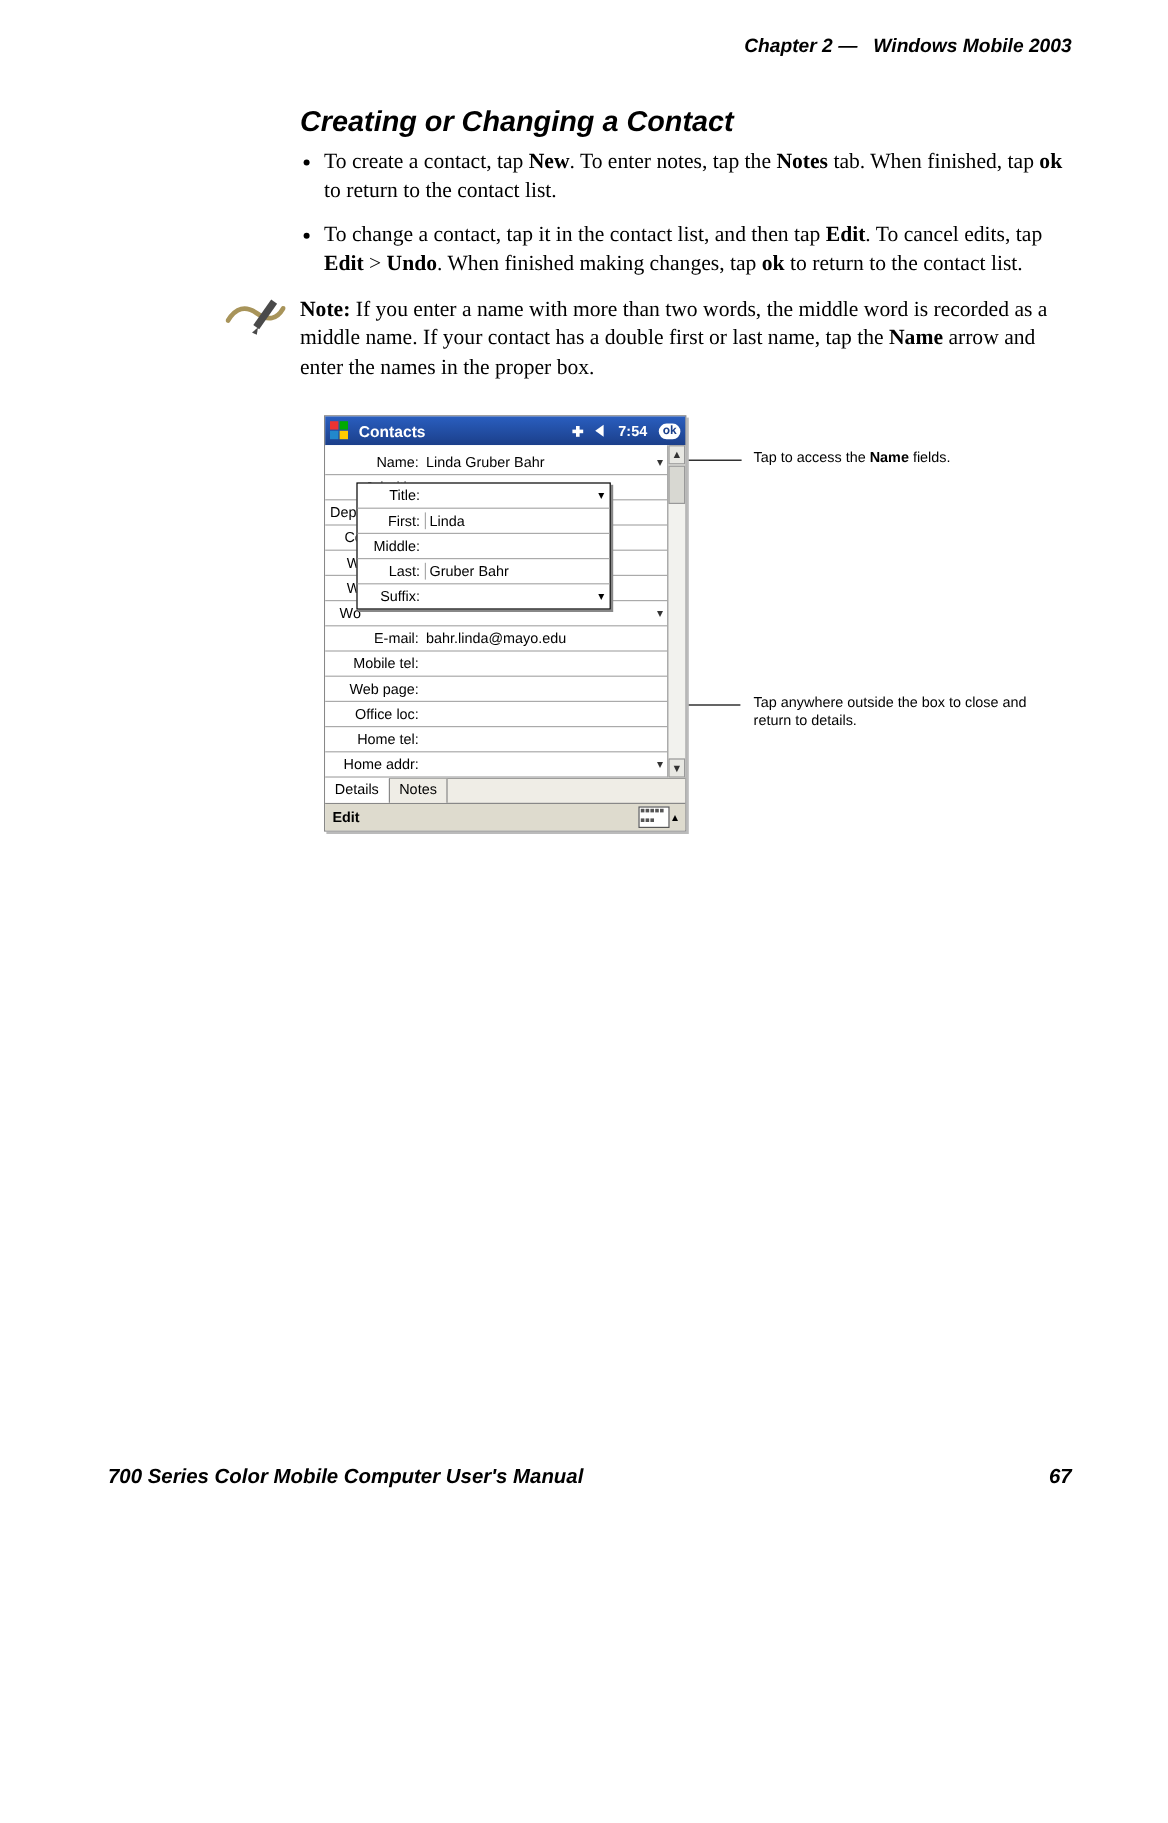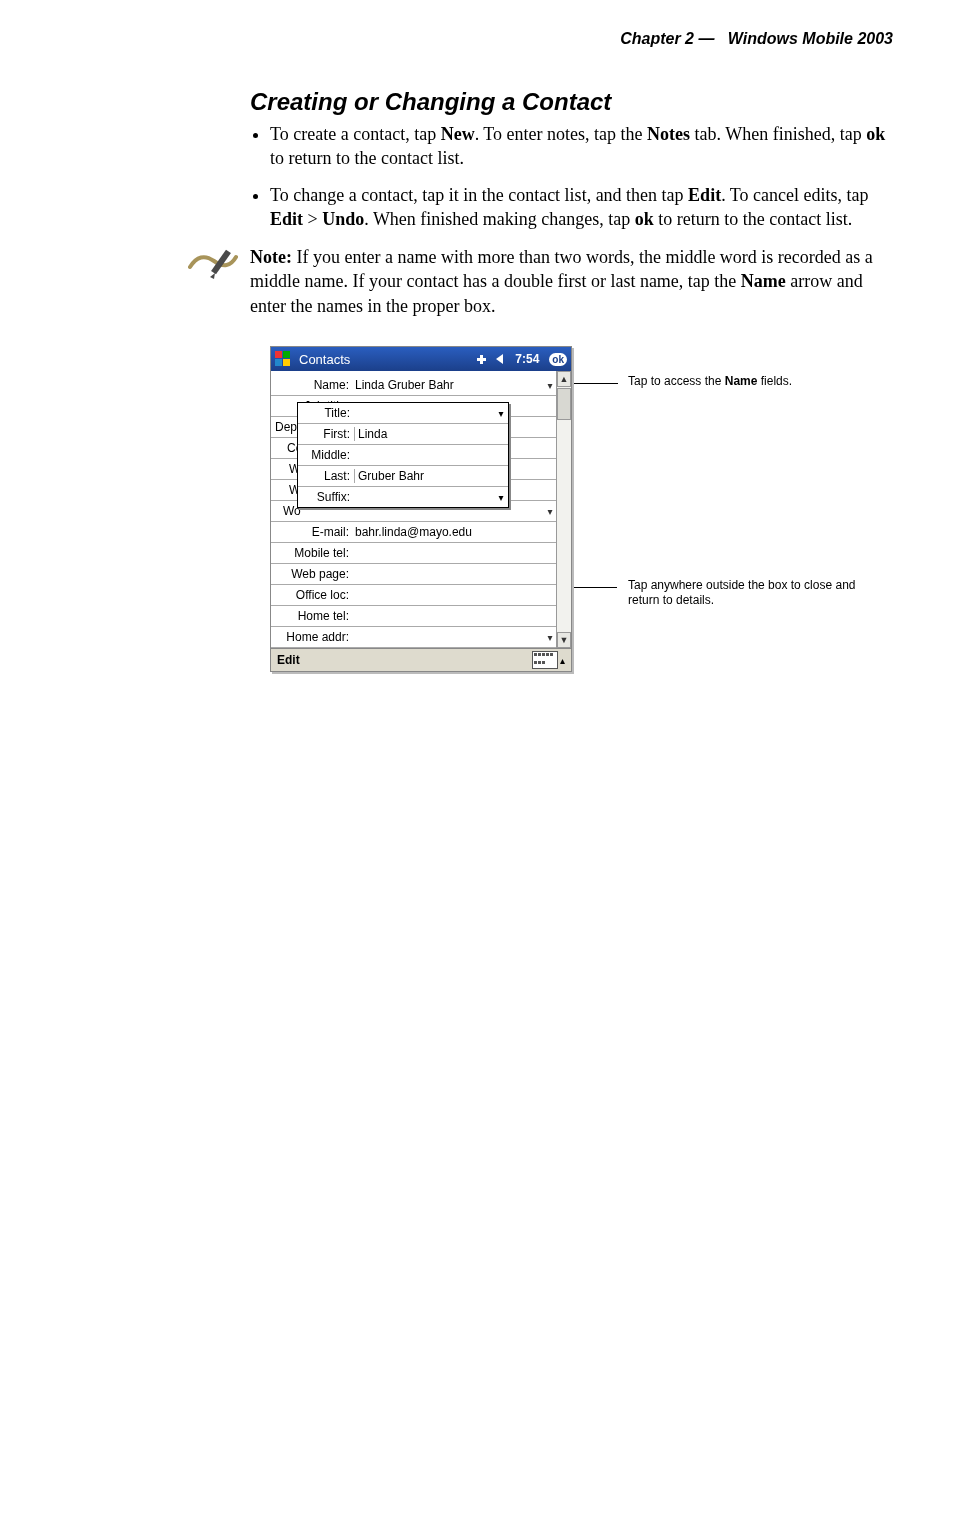--- a/index.html
+++ b/index.html
@@ -87,21 +87,21 @@
   .start-flag {
     width: 18px; height: 16px;
     display: inline-block;
     position: relative;
   }
   .start-flag span { position:absolute; width:7px; height:7px; }
   .start-flag .r { background:#e33; left:0; top:0; }
   .start-flag .g { background:#0a0; left:8px; top:0; }
   .start-flag .b { background:#28c; left:0; top:8px; }
   .start-flag .y { background:#fc0; left:8px; top:8px; }
-  .tb-title { font-weight: normal; font-size: 13px; flex: 1; }
+  .tb-title { font-weight: bold; font-size: 13px; flex: 1; }
   .tb-icon { width:14px; height:14px; display:inline-block; position:relative; }
   .tb-icon::before, .tb-icon::after { content:""; position:absolute; background:#fff; }
   .conn-icon::before { width:3px; height:9px; left:5px; top:3px; }
   .conn-icon::after  { width:9px; height:3px; left:2px; top:6px; }
   .vol-icon::before { width:0;height:0;border-top:5px solid transparent;border-bottom:5px solid transparent;border-right:7px solid #fff; left:1px; top:2px; background:none;}
   .tb-time { font-weight:bold; font-size:12px; }
   .ok-badge {
     background:#fff; color:#1b3f8a; border-radius:8px;
     font-size:10px; font-weight:bold; padding:1px 3px; margin-left:4px;
   }
@@ -383,20 +383,24 @@
         </div>
 
         <div class="scroll-col">
           <div class="scroll-btn">▲</div>
           <div class="scroll-thumb"></div>
           <div class="scroll-track"></div>
           <div class="scroll-btn">▼</div>
         </div>
       </div>
 
+      <div class="tabs-row">
+        <div class="tab active">Details</div>
+        <div class="tab">Notes</div>
+      </div>
 
       <div class="bottom-bar">
         <div class="edit-item">Edit</div>
         <div class="kb-box">
           <div class="kb-icon">
             <span></span>
               <span></span>
               <span></span>
               <span></span>
               <span></span>
@@ -404,14 +408,18 @@
               <span></span>
               <span></span>
           </div>
           <div style="font-size:10px;">▴</div>
         </div>
       </div>
     </div>
   </div>
 
 
+  <div class="footer">
+    <span>700 Series Color Mobile Computer User's Manual</span>
+    <span>67</span>
+  </div>
 
 </div>
 
 </body></html>

